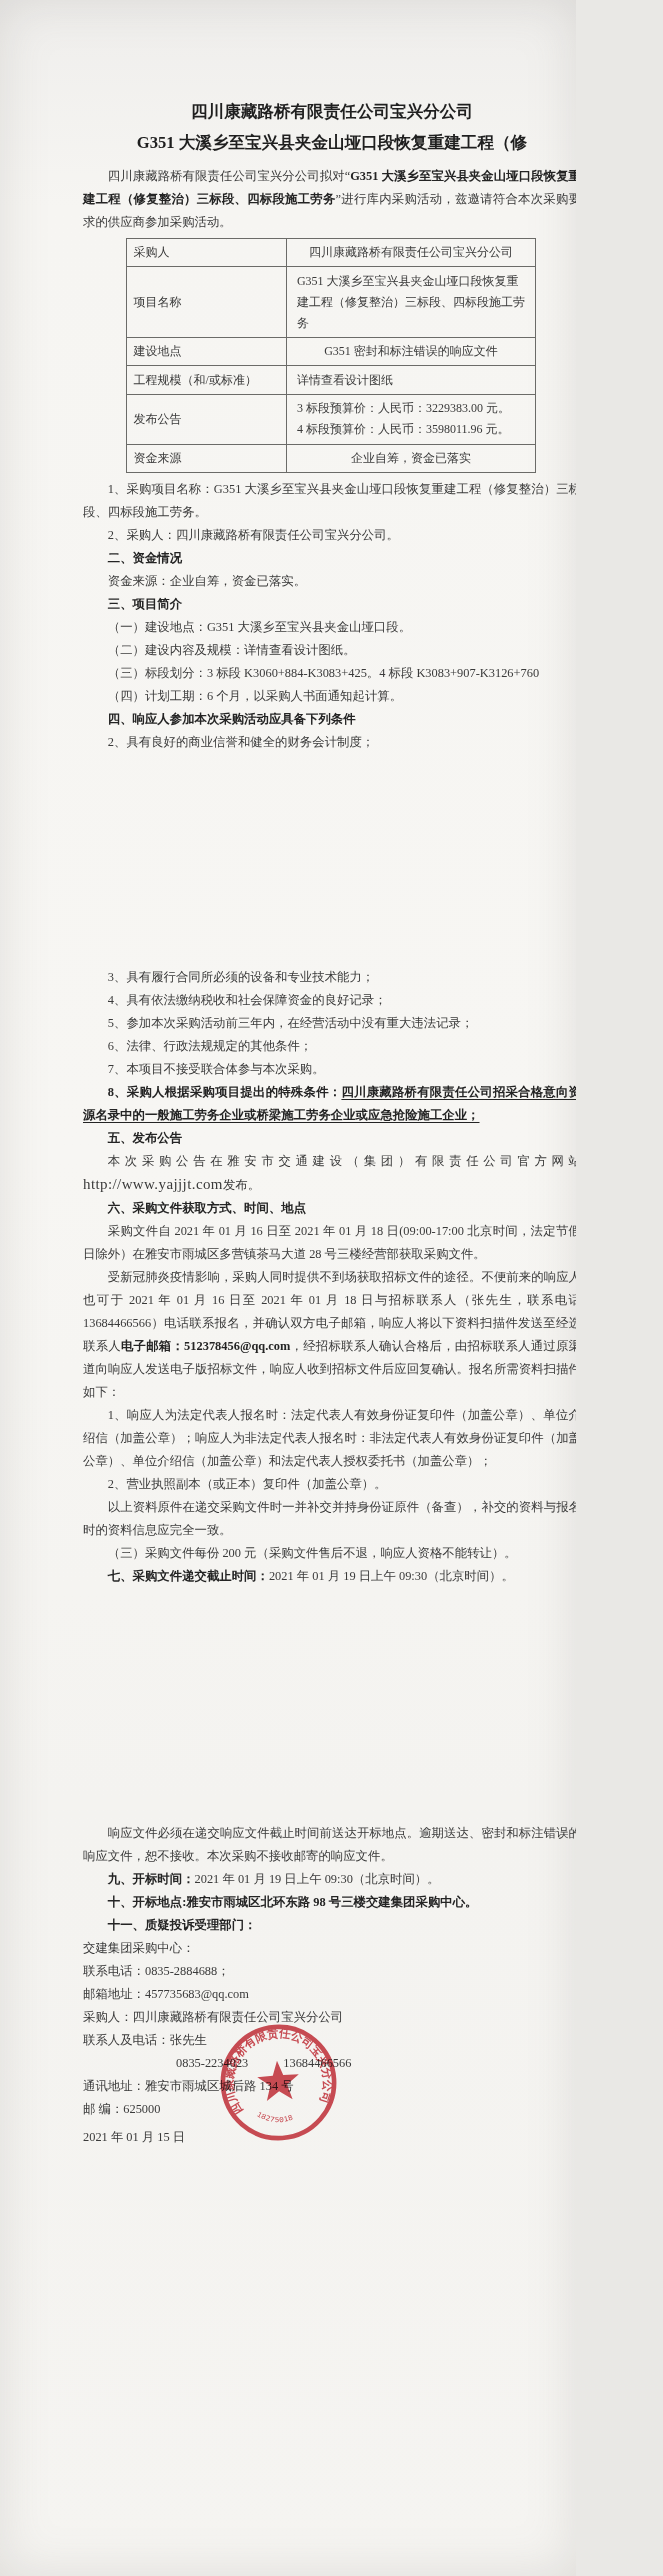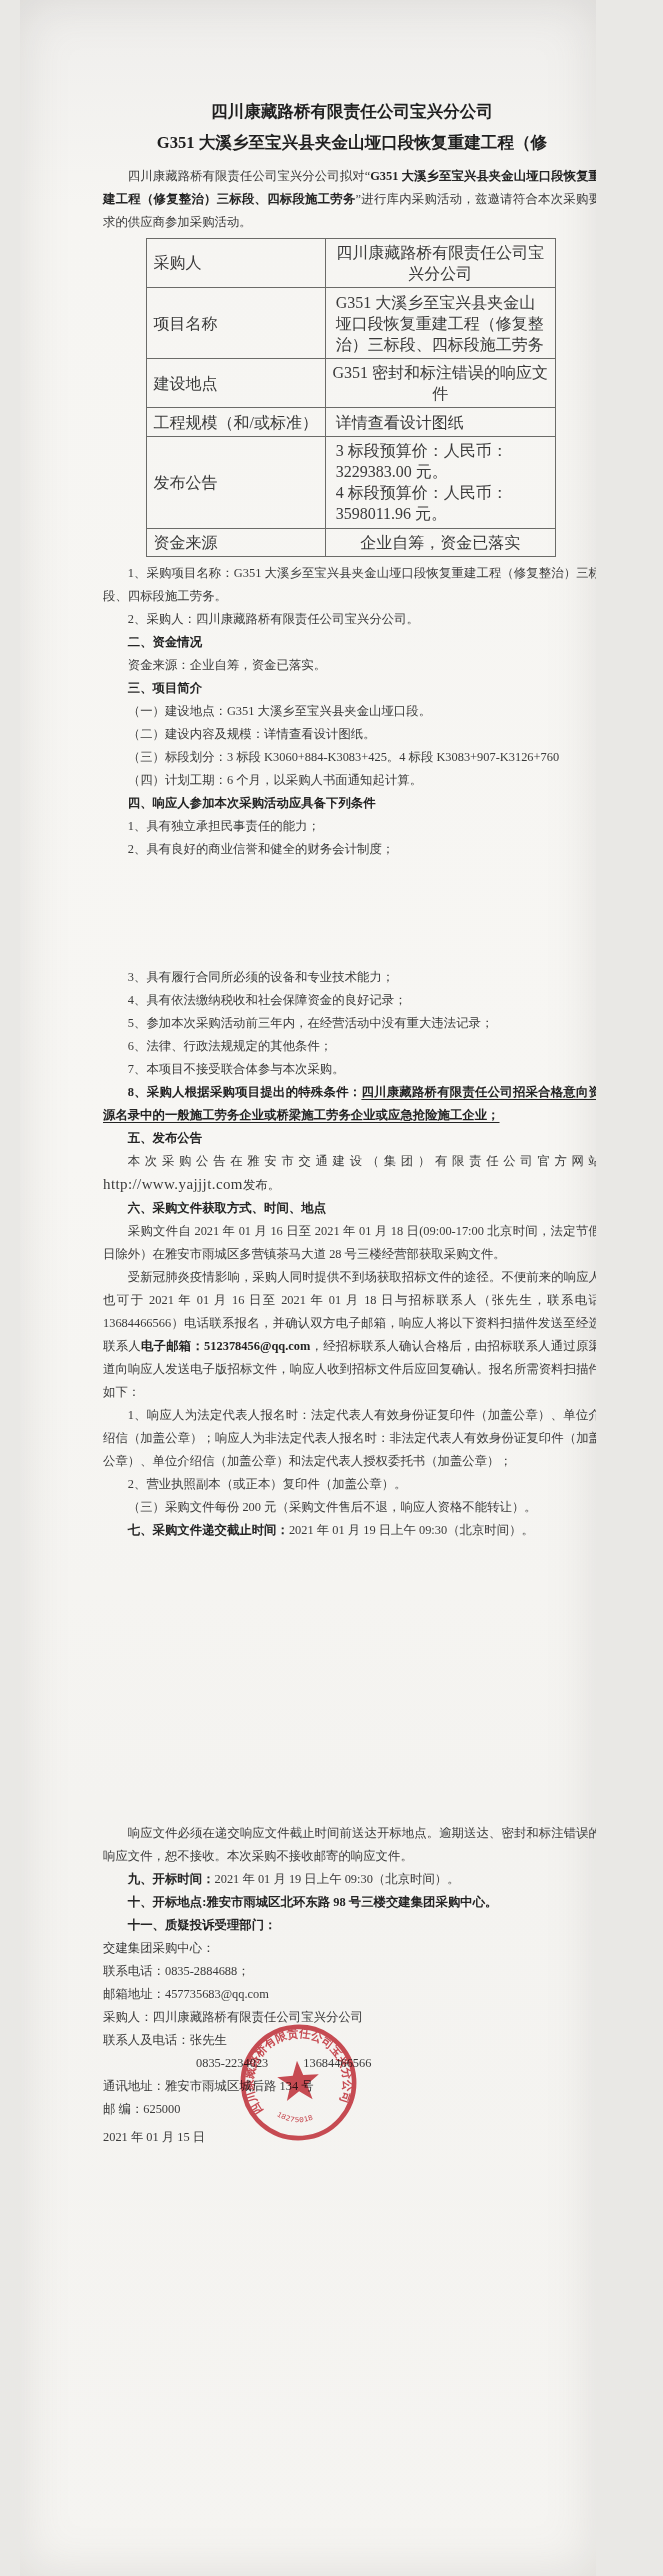--- a/index.html
+++ b/index.html
@@ -5,33 +5,32 @@
   html,body{margin:0;padding:0;}
   body{
     width:664px;height:2576px;
     background:#e9e8e5;
     font-family:"Liberation Serif","DejaVu Serif",serif;
   }
   .page{
     position:relative;width:576px;height:2576px;overflow:hidden;
     background:linear-gradient(180deg,#efeeec 0%,#f6f5f2 8%,#f7f6f3 45%,#f4f3f0 70%,#f5f4f1 100%);
     box-shadow:inset 0 0 50px rgba(120,118,110,.18);
-    margin-left:20px;
   }
   .sheet{position:absolute;left:83px;width:498px;color:#3a3a3a;}
   .title-line{font-size:16.6px;font-weight:700;line-height:31px;text-align:center;color:#1f1f1f;}
   .p{font-size:12.4px;line-height:23px;margin:0;text-align:justify;color:#3a3a3a;}
   .ind{text-indent:2em;}
   .h{font-weight:700;color:#242424;}
   .b{font-weight:700;color:#242424;}
   .u{font-weight:700;color:#242424;text-decoration:underline;text-underline-offset:2.5px;}
   .url{font-family:Liberation Serif, serif;font-size:15px;letter-spacing:0.4px;}
   table.info{
     border-collapse:collapse;margin:4.1px 0 5px 43px;width:410px;
-    font-size:16px;color:#3a3a3a;
+    font-size:12px;color:#3a3a3a;
   }
   table.info td{border:0.8px solid #6b6b68;padding:3.3px 6.6px;line-height:21px;vertical-align:middle;}
   td.lbl{width:148px;padding-left:11.6px;white-space:nowrap;}
   td.val{width:249px;}
   td.val.center{text-align:center;}
   td.val.left{padding-left:10px;}
   .phones{padding-left:93px;}
   .phones span{display:inline-block;}
   .phones .gap{width:35px;}
   .date-line{text-align:left;padding-right:33px;}
@@ -88,41 +87,41 @@
     <p class="p h ind">二、资金情况</p>
     <p class="p ind">资金来源：企业自筹，资金已落实。</p>
 
     <p class="p h ind">三、项目简介</p>
     <p class="p ind">（一）建设地点：G351 大溪乡至宝兴县夹金山垭口段。</p>
     <p class="p ind">（二）建设内容及规模：详情查看设计图纸。</p>
     <p class="p ind">（三）标段划分：3 标段 K3060+884-K3083+425。4 标段 K3083+907-K3126+760</p>
     <p class="p ind">（四）计划工期：6 个月，以采购人书面通知起计算。</p>
 
     <p class="p h ind">四、响应人参加本次采购活动应具备下列条件</p>
-    <p class="p ind">1、具有独立承担民事责任的能力；</p>
     <p class="p ind">2、具有良好的商业信誉和健全的财务会计制度；</p>
   </div>
 
   <div class="sheet" style="top:966px;">
     <p class="p ind">3、具有履行合同所必须的设备和专业技术能力；</p>
     <p class="p ind">4、具有依法缴纳税收和社会保障资金的良好记录；</p>
     <p class="p ind">5、参加本次采购活动前三年内，在经营活动中没有重大违法记录；</p>
     <p class="p ind">6、法律、行政法规规定的其他条件；</p>
     <p class="p ind">7、本项目不接受联合体参与本次采购。</p>
 
     <p class="p ind"><span class="b">8、采购人根据采购项目提出的特殊条件：</span><span class="u">四川康藏路桥有限责任公司招采合格意向资源名录中的一般施工劳务企业或桥梁施工劳务企业或应急抢险施工企业；</span></p>
 
     <p class="p h ind">五、发布公告</p>
     <p class="p ind"><span>本次采购公告在雅安市交通建设（集团）有限责任公司官方网站</span> <span class="url">http://www.yajjjt.com</span><span>发布。</span></p>
 
     <p class="p h ind">六、采购文件获取方式、时间、地点</p>
     <p class="p ind">采购文件自 2021 年 01 月 16 日至 2021 年 01 月 18 日(09:00-17:00 北京时间，法定节假日除外）在雅安市雨城区多营镇茶马大道 28 号三楼经营部获取采购文件。</p>
     <p class="p ind"><span>受新冠肺炎疫情影响，采购人同时提供不到场获取招标文件的途径。不便前来的响应人也可于 2021 年 01 月 16 日至 2021 年 01 月 18 日与招标联系人（张先生，联系电话 13684466566）电话联系报名，并确认双方电子邮箱，响应人将以下资料扫描件发送至经选联系人</span><span class="b">电子邮箱：512378456@qq.com</span><span>，经招标联系人确认合格后，由招标联系人通过原渠道向响应人发送电子版招标文件，响应人收到招标文件后应回复确认。报名所需资料扫描件如下：</span></p>
     <p class="p ind">1、响应人为法定代表人报名时：法定代表人有效身份证复印件（加盖公章）、单位介绍信（加盖公章）；响应人为非法定代表人报名时：非法定代表人有效身份证复印件（加盖公章）、单位介绍信（加盖公章）和法定代表人授权委托书（加盖公章）；</p>
     <p class="p ind">2、营业执照副本（或正本）复印件（加盖公章）。</p>
+    <p class="p ind">以上资料原件在递交采购文件时一并补交并持身份证原件（备查），补交的资料与报名时的资料信息应完全一致。</p>
     <p class="p ind">（三）采购文件每份 200 元（采购文件售后不退，响应人资格不能转让）。</p>
 
     <p class="p ind"><span class="b">七、采购文件递交截止时间：</span><span>2021 年 01 月 19 日上午 09:30（北京时间）。</span></p>
   </div>
 
   <div class="sheet" style="top:1822px;">
     <p class="p ind">响应文件必须在递交响应文件截止时间前送达开标地点。逾期送达、密封和标注错误的响应文件，恕不接收。本次采购不接收邮寄的响应文件。</p>
 
     <p class="p ind"><span class="b">九、开标时间：</span><span>2021 年 01 月 19 日上午 09:30（北京时间）。</span></p>
     <p class="p ind"><span class="b">十、开标地点:</span><span class="b">雅安市雨城区北环东路 98 号三楼交建集团采购中心。</span></p>

